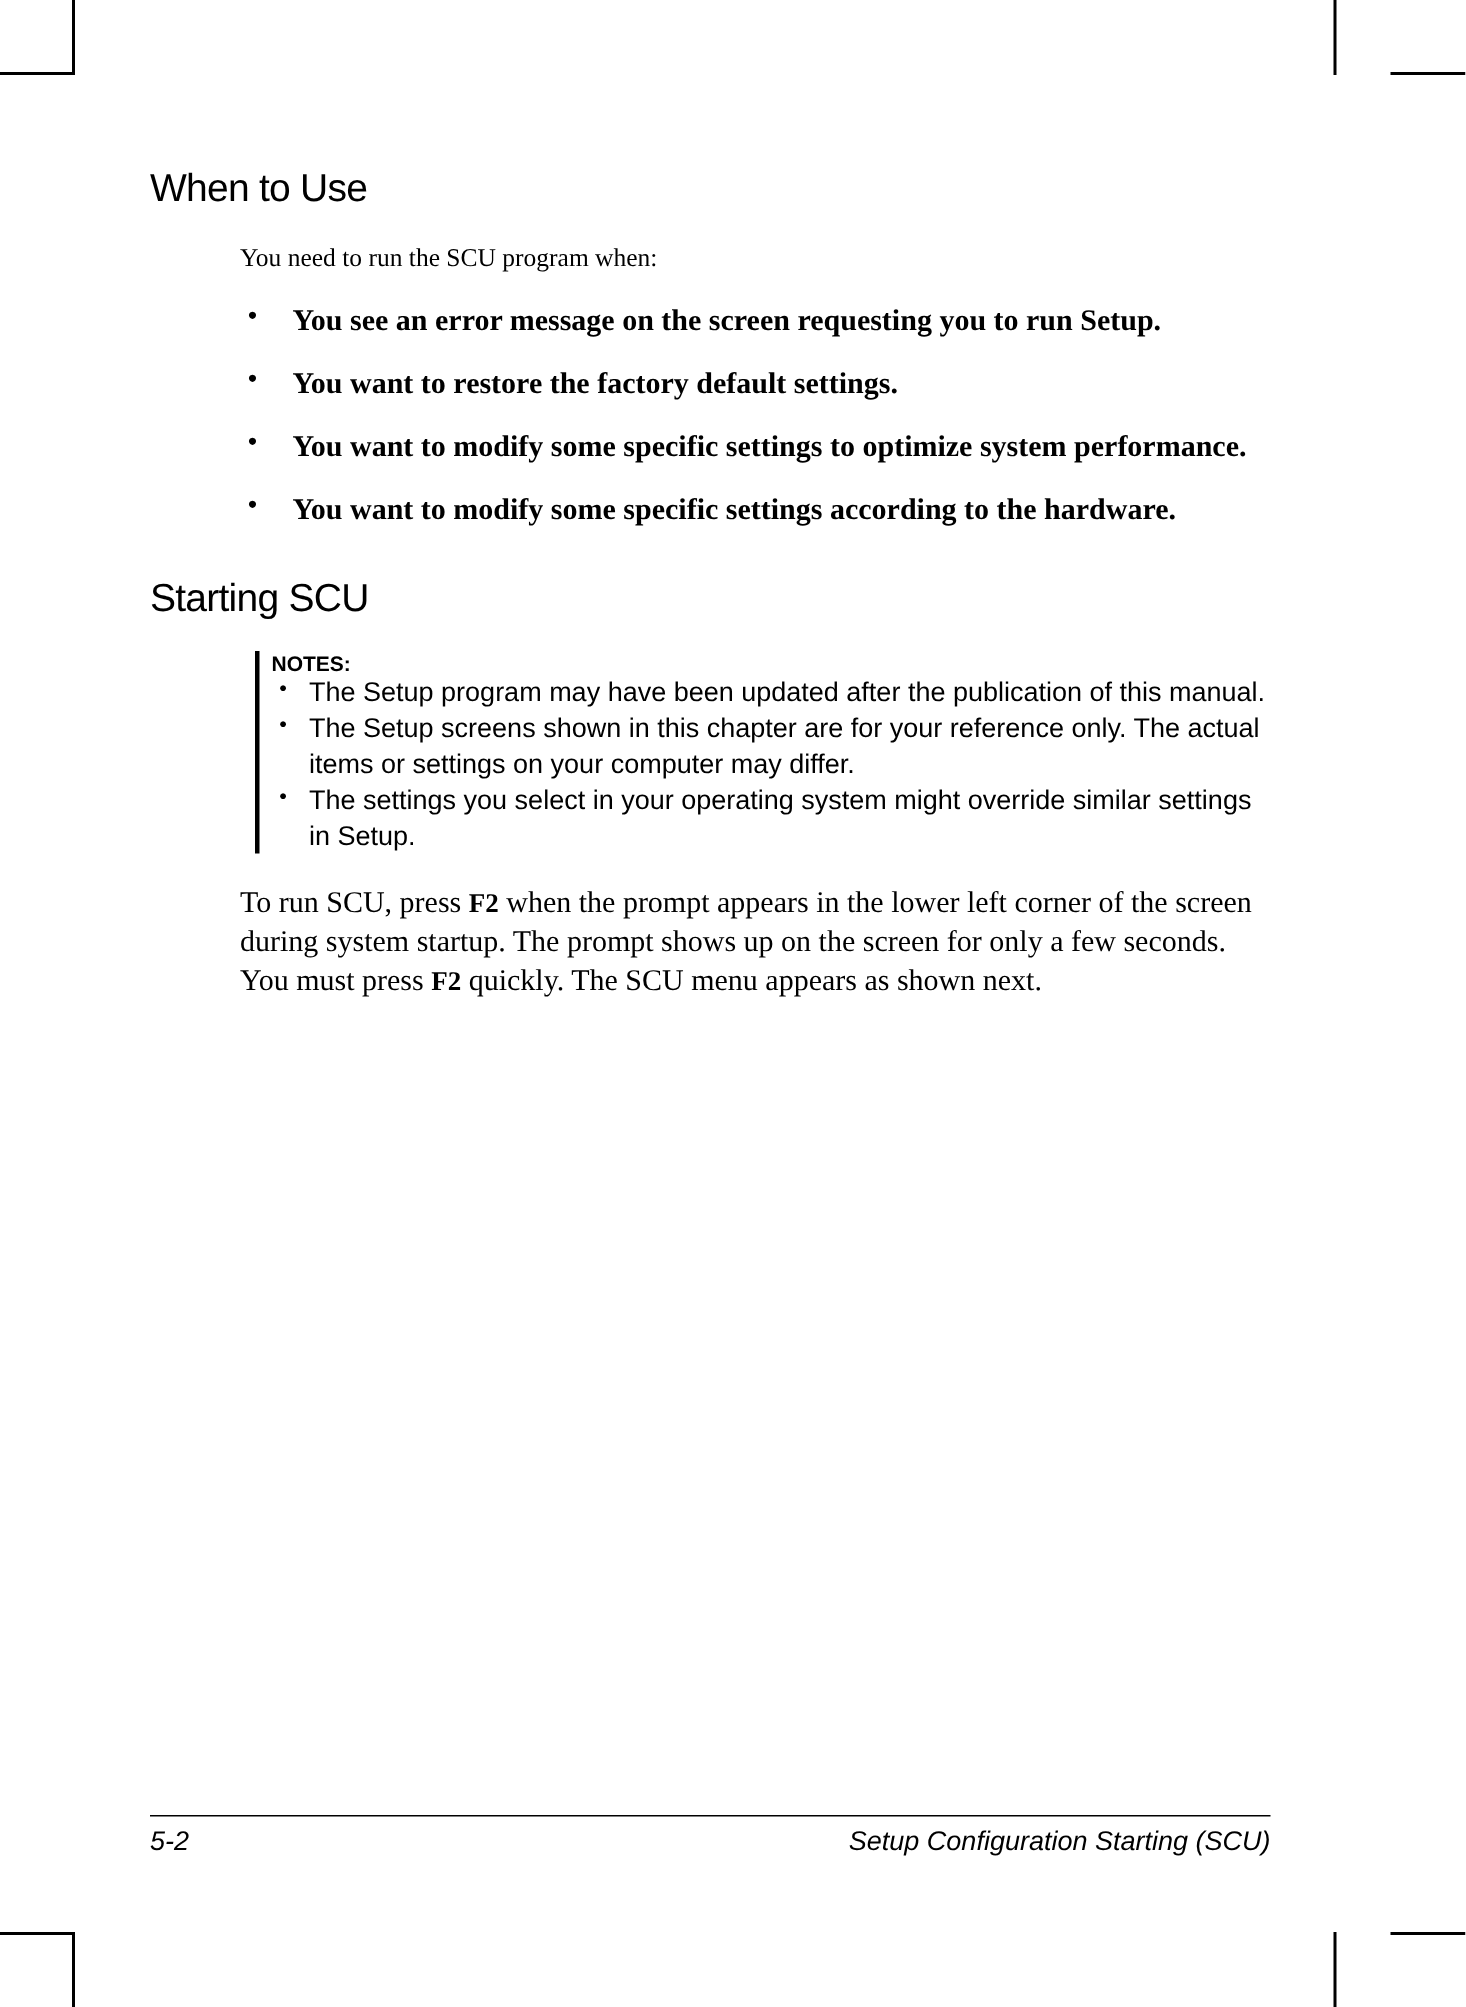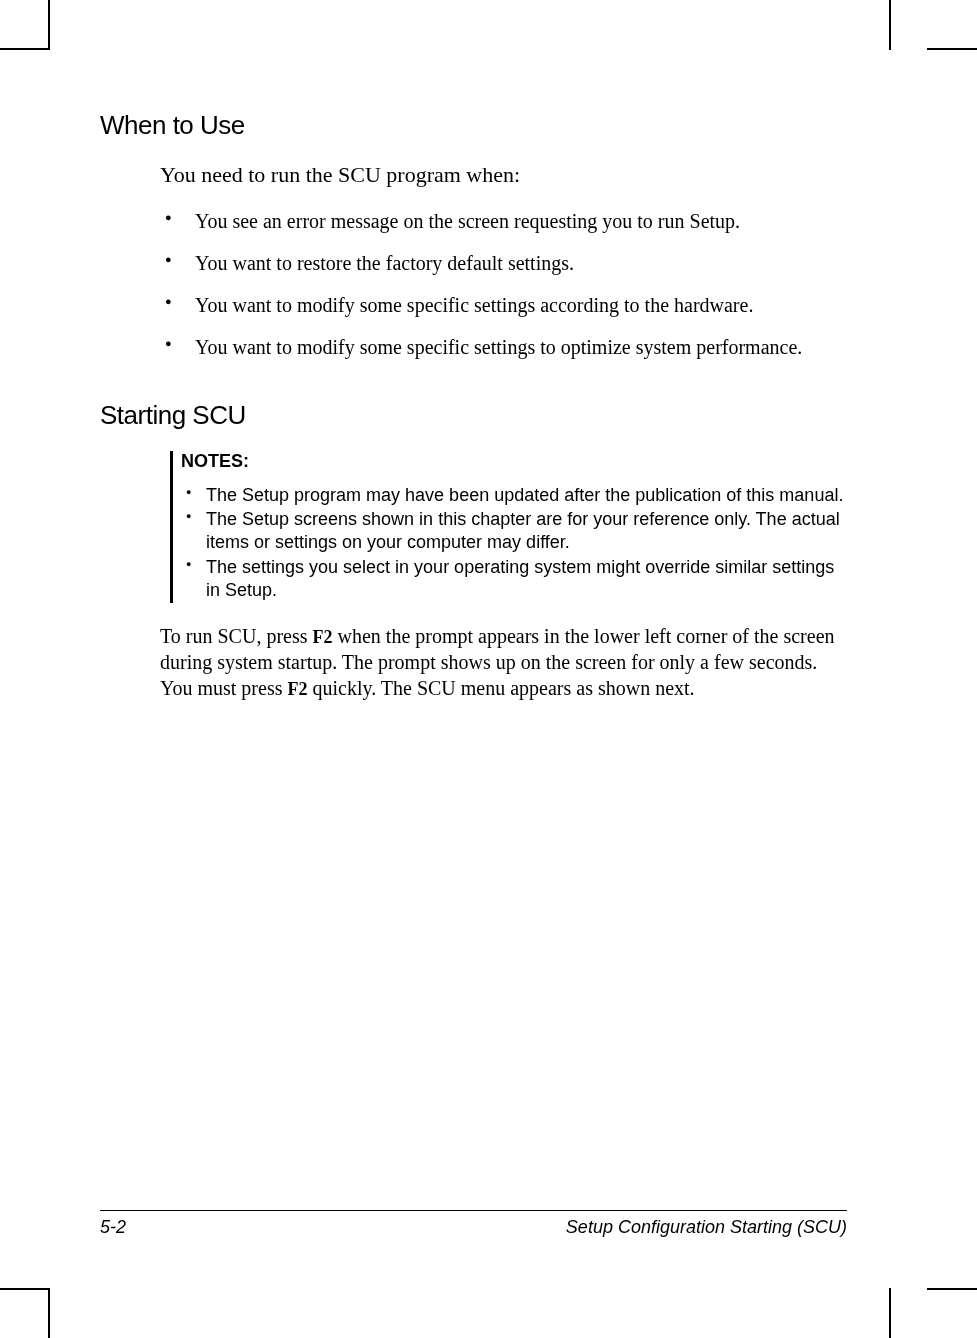--- a/index.html
+++ b/index.html
@@ -43,29 +43,30 @@
     }
     h2 {
       font-family: Arial, Helvetica, sans-serif;
       font-weight: 400;
       font-size: 26px;
       margin-bottom: 20px;
       letter-spacing: -0.5px;
     }
     .body-text {
       font-family: Georgia, 'Times New Roman', serif;
-      font-size: 22px;
+      font-size: 17px;
       margin-left: 60px;
       margin-bottom: 18px;
       line-height: 1.3;
     }
     ul.main-list {
       list-style: none;
       margin-left: 60px;
-      margin-bottom: 40px;
+      margin-bottom: 30px;
+      font-weight: bold;
     }
     ul.main-list li {
       font-family: Georgia, 'Times New Roman', serif;
       font-size: 20px;
       padding-left: 35px;
       margin-bottom: 16px;
       position: relative;
       line-height: 1.3;
     }
     ul.main-list li::before {
@@ -77,22 +78,22 @@
     }
     .notes-box {
       border-left: 3px solid #000;
       margin-left: 70px;
       padding-left: 8px;
       margin-bottom: 20px;
     }
     .notes-label {
       font-family: Arial, Helvetica, sans-serif;
       font-weight: bold;
-      font-size: 18px;
-      margin-bottom: 12px;
+      font-size: 14px;
+      margin-bottom: 0;
     }
     ul.notes-list {
       list-style: none;
     }
     ul.notes-list li {
       font-family: Arial, Helvetica, sans-serif;
       font-size: 18px;
       padding-left: 25px;
       position: relative;
       line-height: 1.3;
@@ -142,22 +143,22 @@
 <div class="crop-mark bottom-right-v"></div>
 <div class="crop-mark bottom-right-h"></div>
 
 <div class="page-content">
 
   <h2>When to Use</h2>
   <p class="body-text">You need to run the SCU program when:</p>
   <ul class="main-list">
     <li>You see an error message on the screen requesting you to run Setup.</li>
     <li>You want to restore the factory default settings.</li>
+    <li>You want to modify some specific settings to optimize system performance.</li>
     <li>You want to modify some specific settings according to the hardware.</li>
-    <li>You want to modify some specific settings to optimize system performance.</li>
   </ul>
 
   <h2>Starting SCU</h2>
   <div class="notes-box">
     <div class="notes-label">NOTES:</div>
     <ul class="notes-list">
       <li>The Setup program may have been updated after the publication of this manual.</li>
       <li>The Setup screens shown in this chapter are for your reference only. The actual items or settings on your computer may differ.</li>
       <li>The settings you select in your operating system might override similar settings in Setup.</li>
     </ul>

